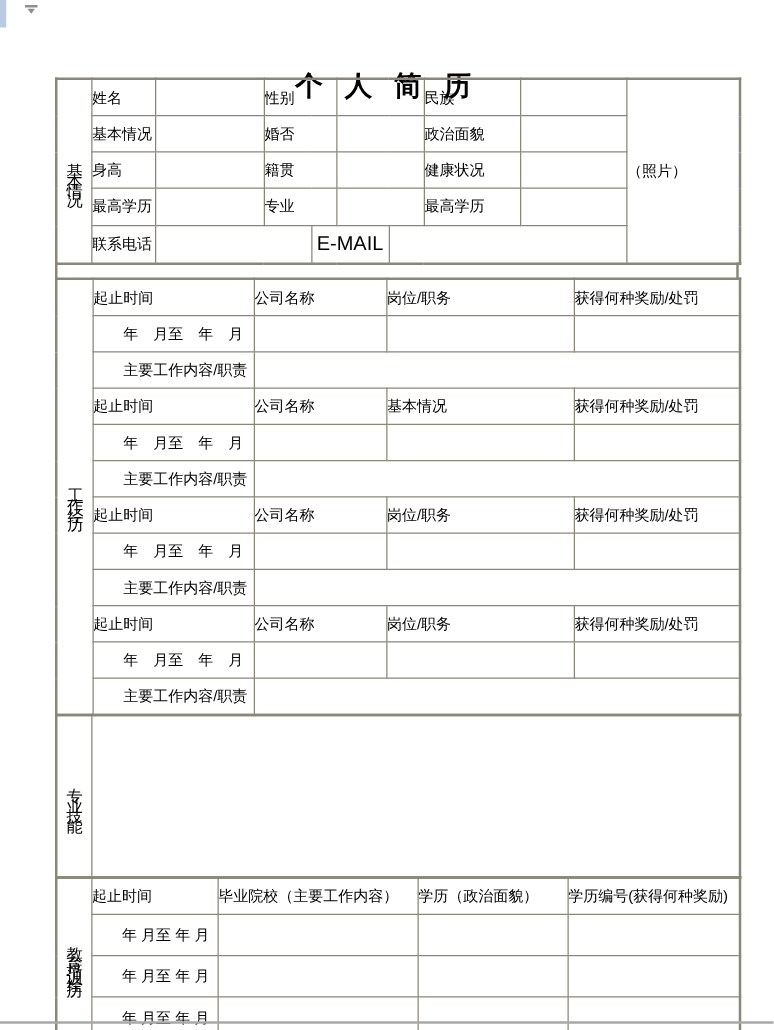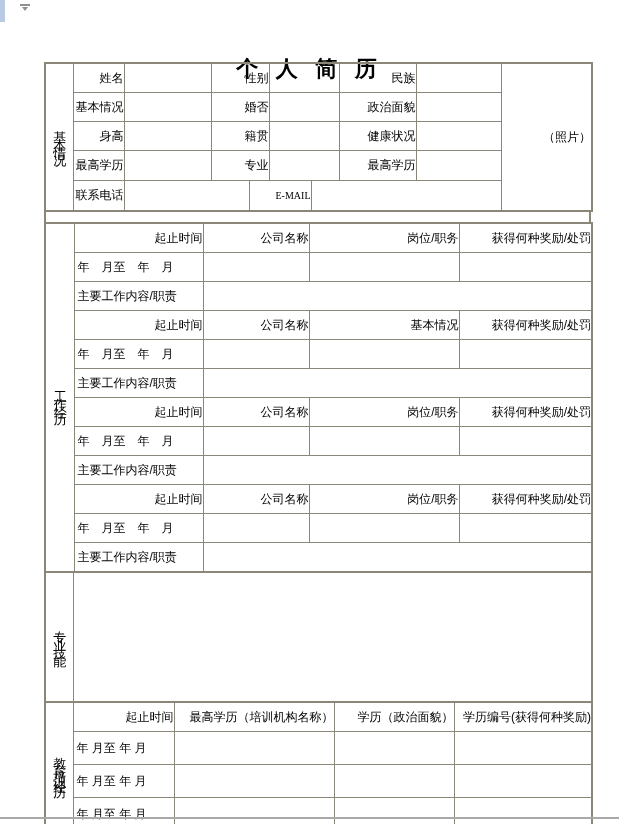--- a/index.html
+++ b/index.html
@@ -11,29 +11,29 @@
   .anchor-marker{position:absolute;left:20px;top:4px;width:10px;height:8px}
   .anchor-marker .bar{width:10px;height:2px;background:#8f8f8f}
   .anchor-marker .tri{width:0;height:0;margin:1px auto 0 auto;border-left:3px solid transparent;border-right:3px solid transparent;border-top:4px solid #8f8f8f}
   .doc-title{position:absolute;top:26px;left:0;right:0;text-align:center;
     font-size:22px;font-weight:bold;letter-spacing:6px;
     font-family:"Liberation Serif","Liberation Sans",serif;margin-top:28px;}
   .sheet{position:absolute;top:62px;left:0;width:619px}
   table{border-collapse:collapse;table-layout:fixed;margin-left:44px;width:547px;border:2px solid #8b8778}
   table + table, .spacer + table{margin-top:-2px}
   td{border:1px solid #8b8778;font-size:12px;padding:0;vertical-align:middle;overflow:hidden;white-space:nowrap}
-  td.center{text-align:right}
-  td.pl{padding-left:3px}
+  td.center{text-align:left}
+  td.pl{padding-left:24px}
   tr.h28 td{height:28px}
   tr.h29 td{height:29px}
   tr.h32 td{height:32px}
   .vlabel{text-align:center;vertical-align:middle}
   .vlabel span{writing-mode:vertical-rl;text-orientation:upright;letter-spacing:8px;font-size:13px;display:inline-block}
   .vlabel.tight span{letter-spacing:6px}
-  .email{font-family:Liberation Serif, serif;font-size:10px;text-align:right}
+  .email{font-family:Liberation Sans, sans-serif;font-size:16px;text-align:center}
   .spacer{margin-left:44px;width:543px;height:14px;border-left:2px solid #8b8778;border-right:2px solid #8b8778;margin-top:-2px}
   .skills-cell{height:128px}
   .page-edge-line{position:absolute;left:0;top:817px;width:619px;height:2px;background:#a9a9a9}
 </style>
 </head>
 <body>
 
 <div class="accent-strip"></div>
 <div class="anchor-marker">
   <div class="bar"></div>
@@ -198,21 +198,21 @@
       <col style="width:28px">
         <col style="width:101px">
         <col style="width:160px">
         <col style="width:120px">
         <col style="width:138px">
     </colgroup>
     <tbody>
         <tr class="h28">
       <td class="vlabel tight" rowspan="4"><span>教育培训经历</span></td>
       <td class="center">起止时间</td>
-      <td class="center">最高学历（培训机构名称）</td>
+      <td class="center">毕业院校（主要工作内容）</td>
       <td class="center">学历（政治面貌）</td>
       <td class="center">学历编号(获得何种奖励)</td>
     </tr>
     <tr class="h32">
       <td class="pl">年 月至 年 月</td>
       <td></td>
       <td></td>
       <td></td>
     </tr>
     <tr class="h32">

